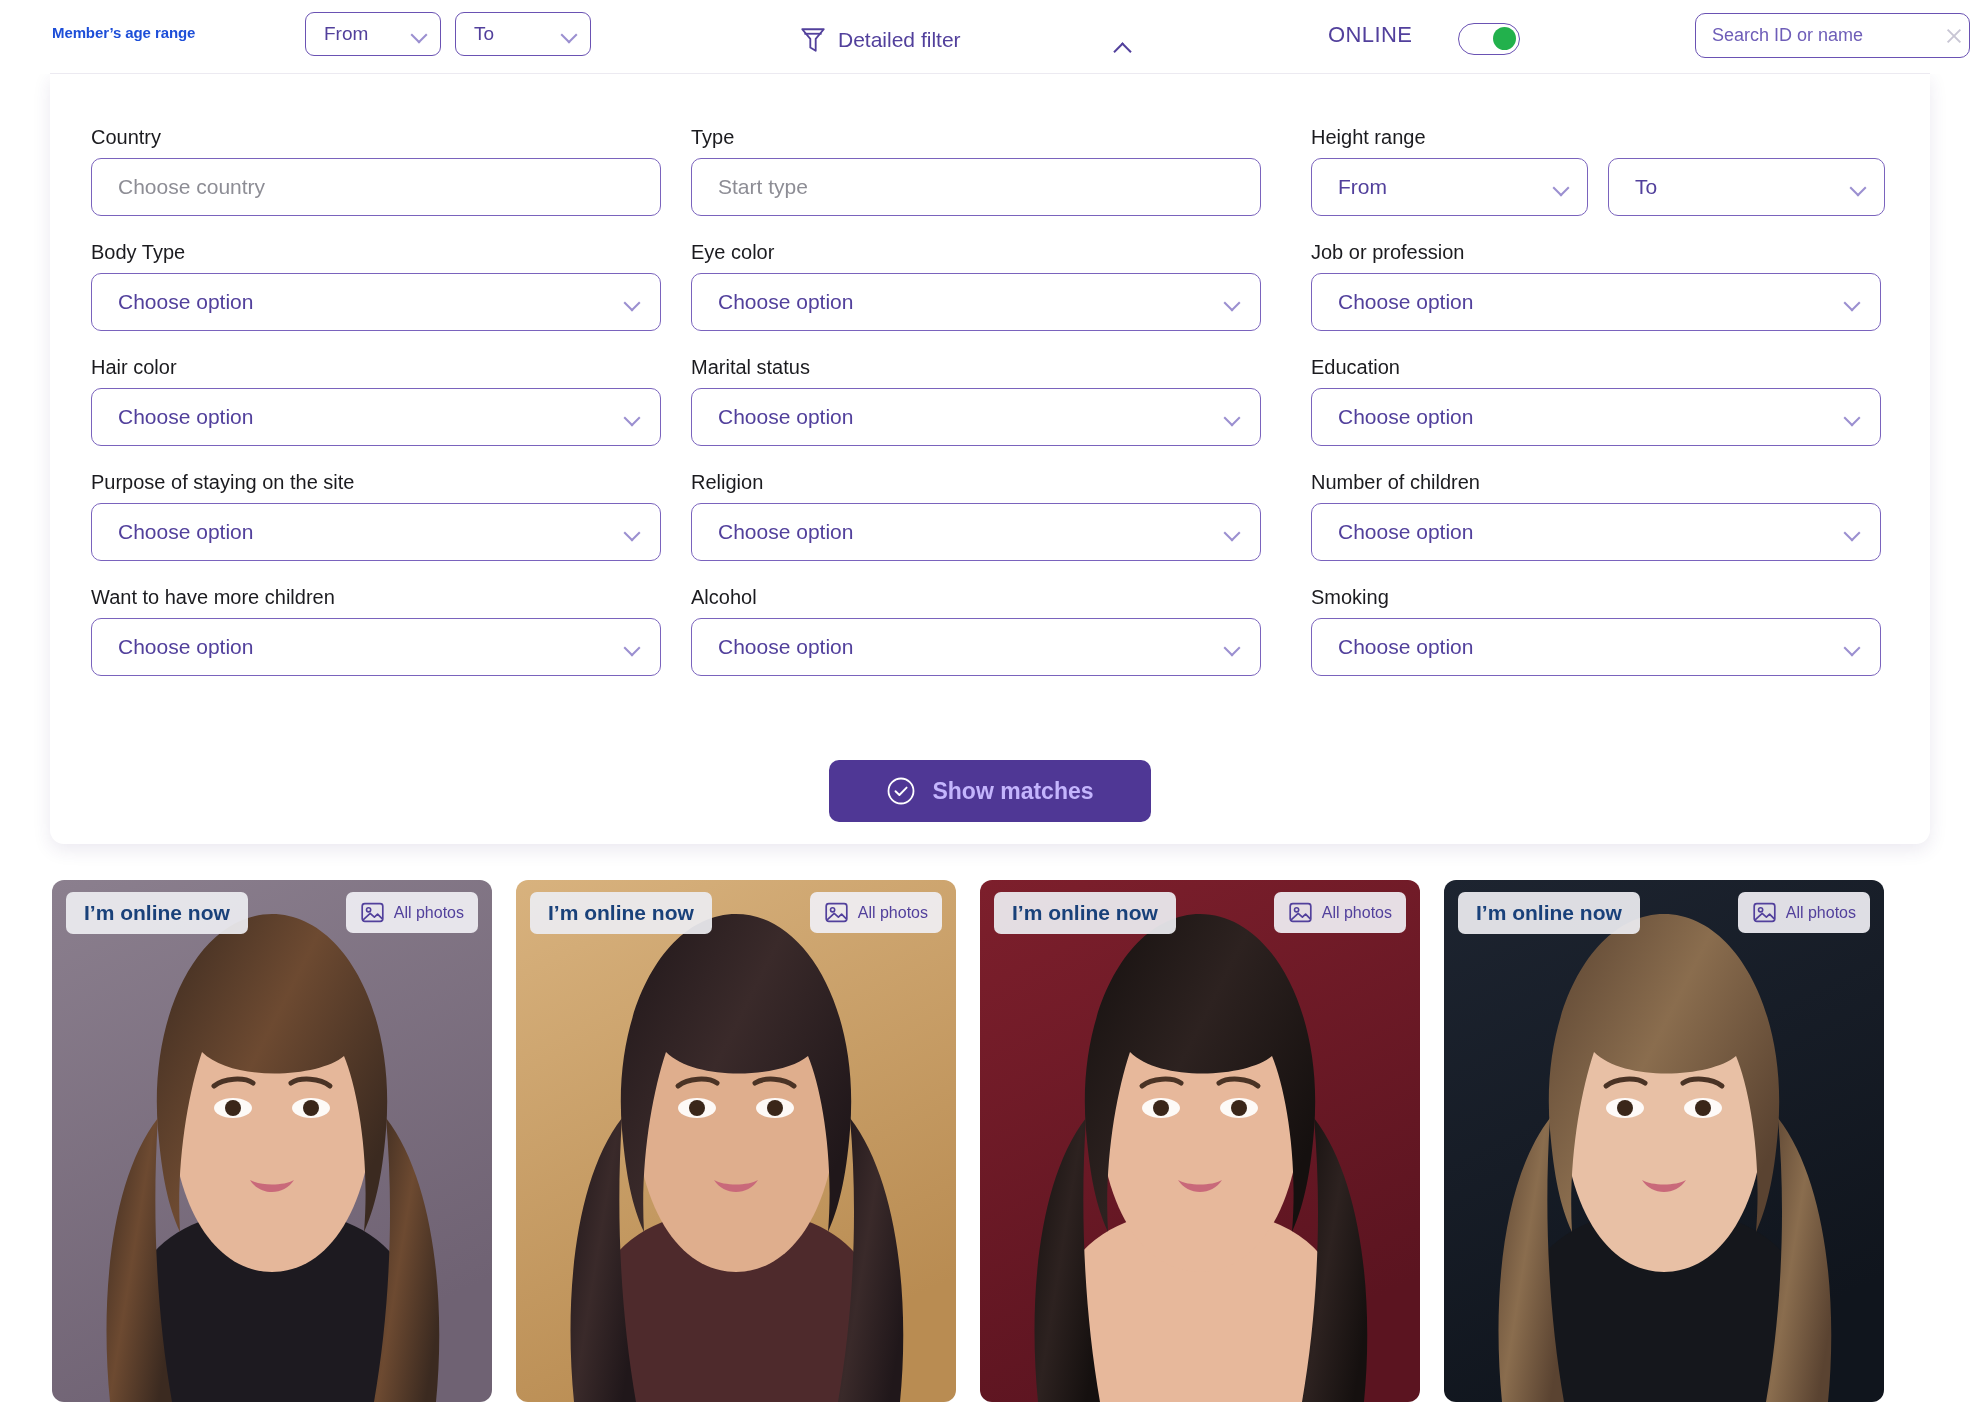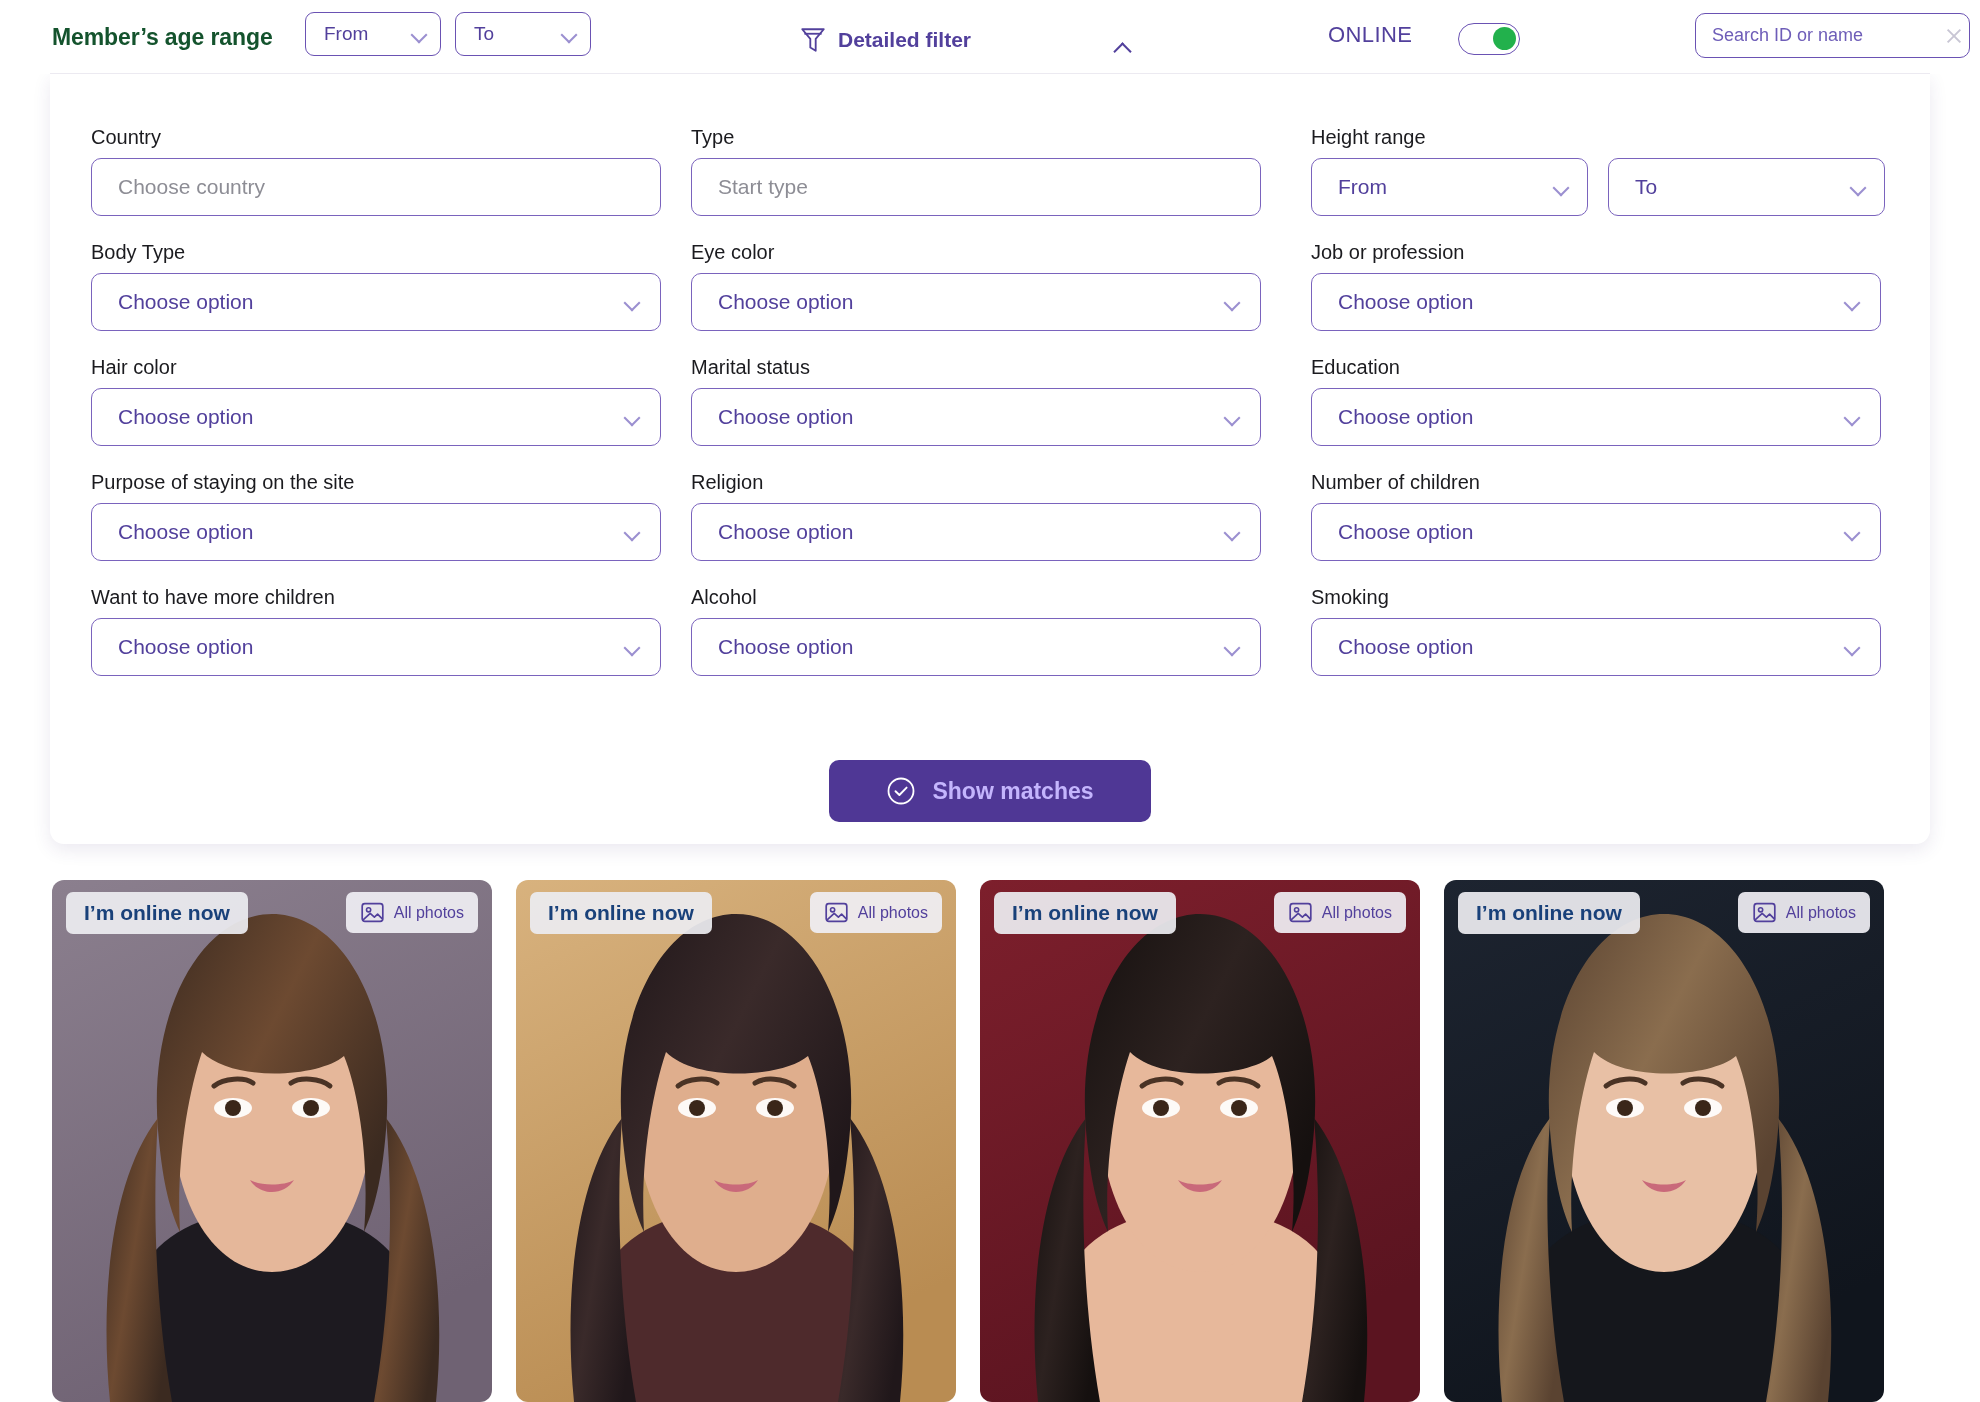--- a/index.html
+++ b/index.html
@@ -34,23 +34,23 @@
     left: 50px; top: 73px;
     width: 1880px;
     height: 1px;
     background: #eceaf1;
     z-index: 31;
   }
 
   .age-label {
     position: absolute;
     left: 52px; top: 24px;
-    font-size: 23px;
+    font-size: 15px;
     font-weight: 700;
-    color: #14532d;
+    color: #1d4ed8;
     letter-spacing: -0.1px;
   }
 
   .mini-select {
     position: absolute;
     height: 44px;
     border: 1.4px solid #6a52b3;
     border-radius: 9px;
     background: #fff;
     display: flex;
@@ -90,21 +90,21 @@
     gap: 12px;
     cursor: pointer;
   }
   .funnel {
     width: 26px; height: 28px;
     flex: none;
   }
   .detailed-filter .dflabel {
     font-size: 21px;
     color: #52409c;
-    font-weight: 700;
+    font-weight: 400;
   }
   .collapse-caret {
     position: absolute;
     left: 1112px; top: 42px;
     width: 22px; height: 12px;
     cursor: pointer;
   }
   .collapse-caret::before {
     content: "";
     position: absolute;

